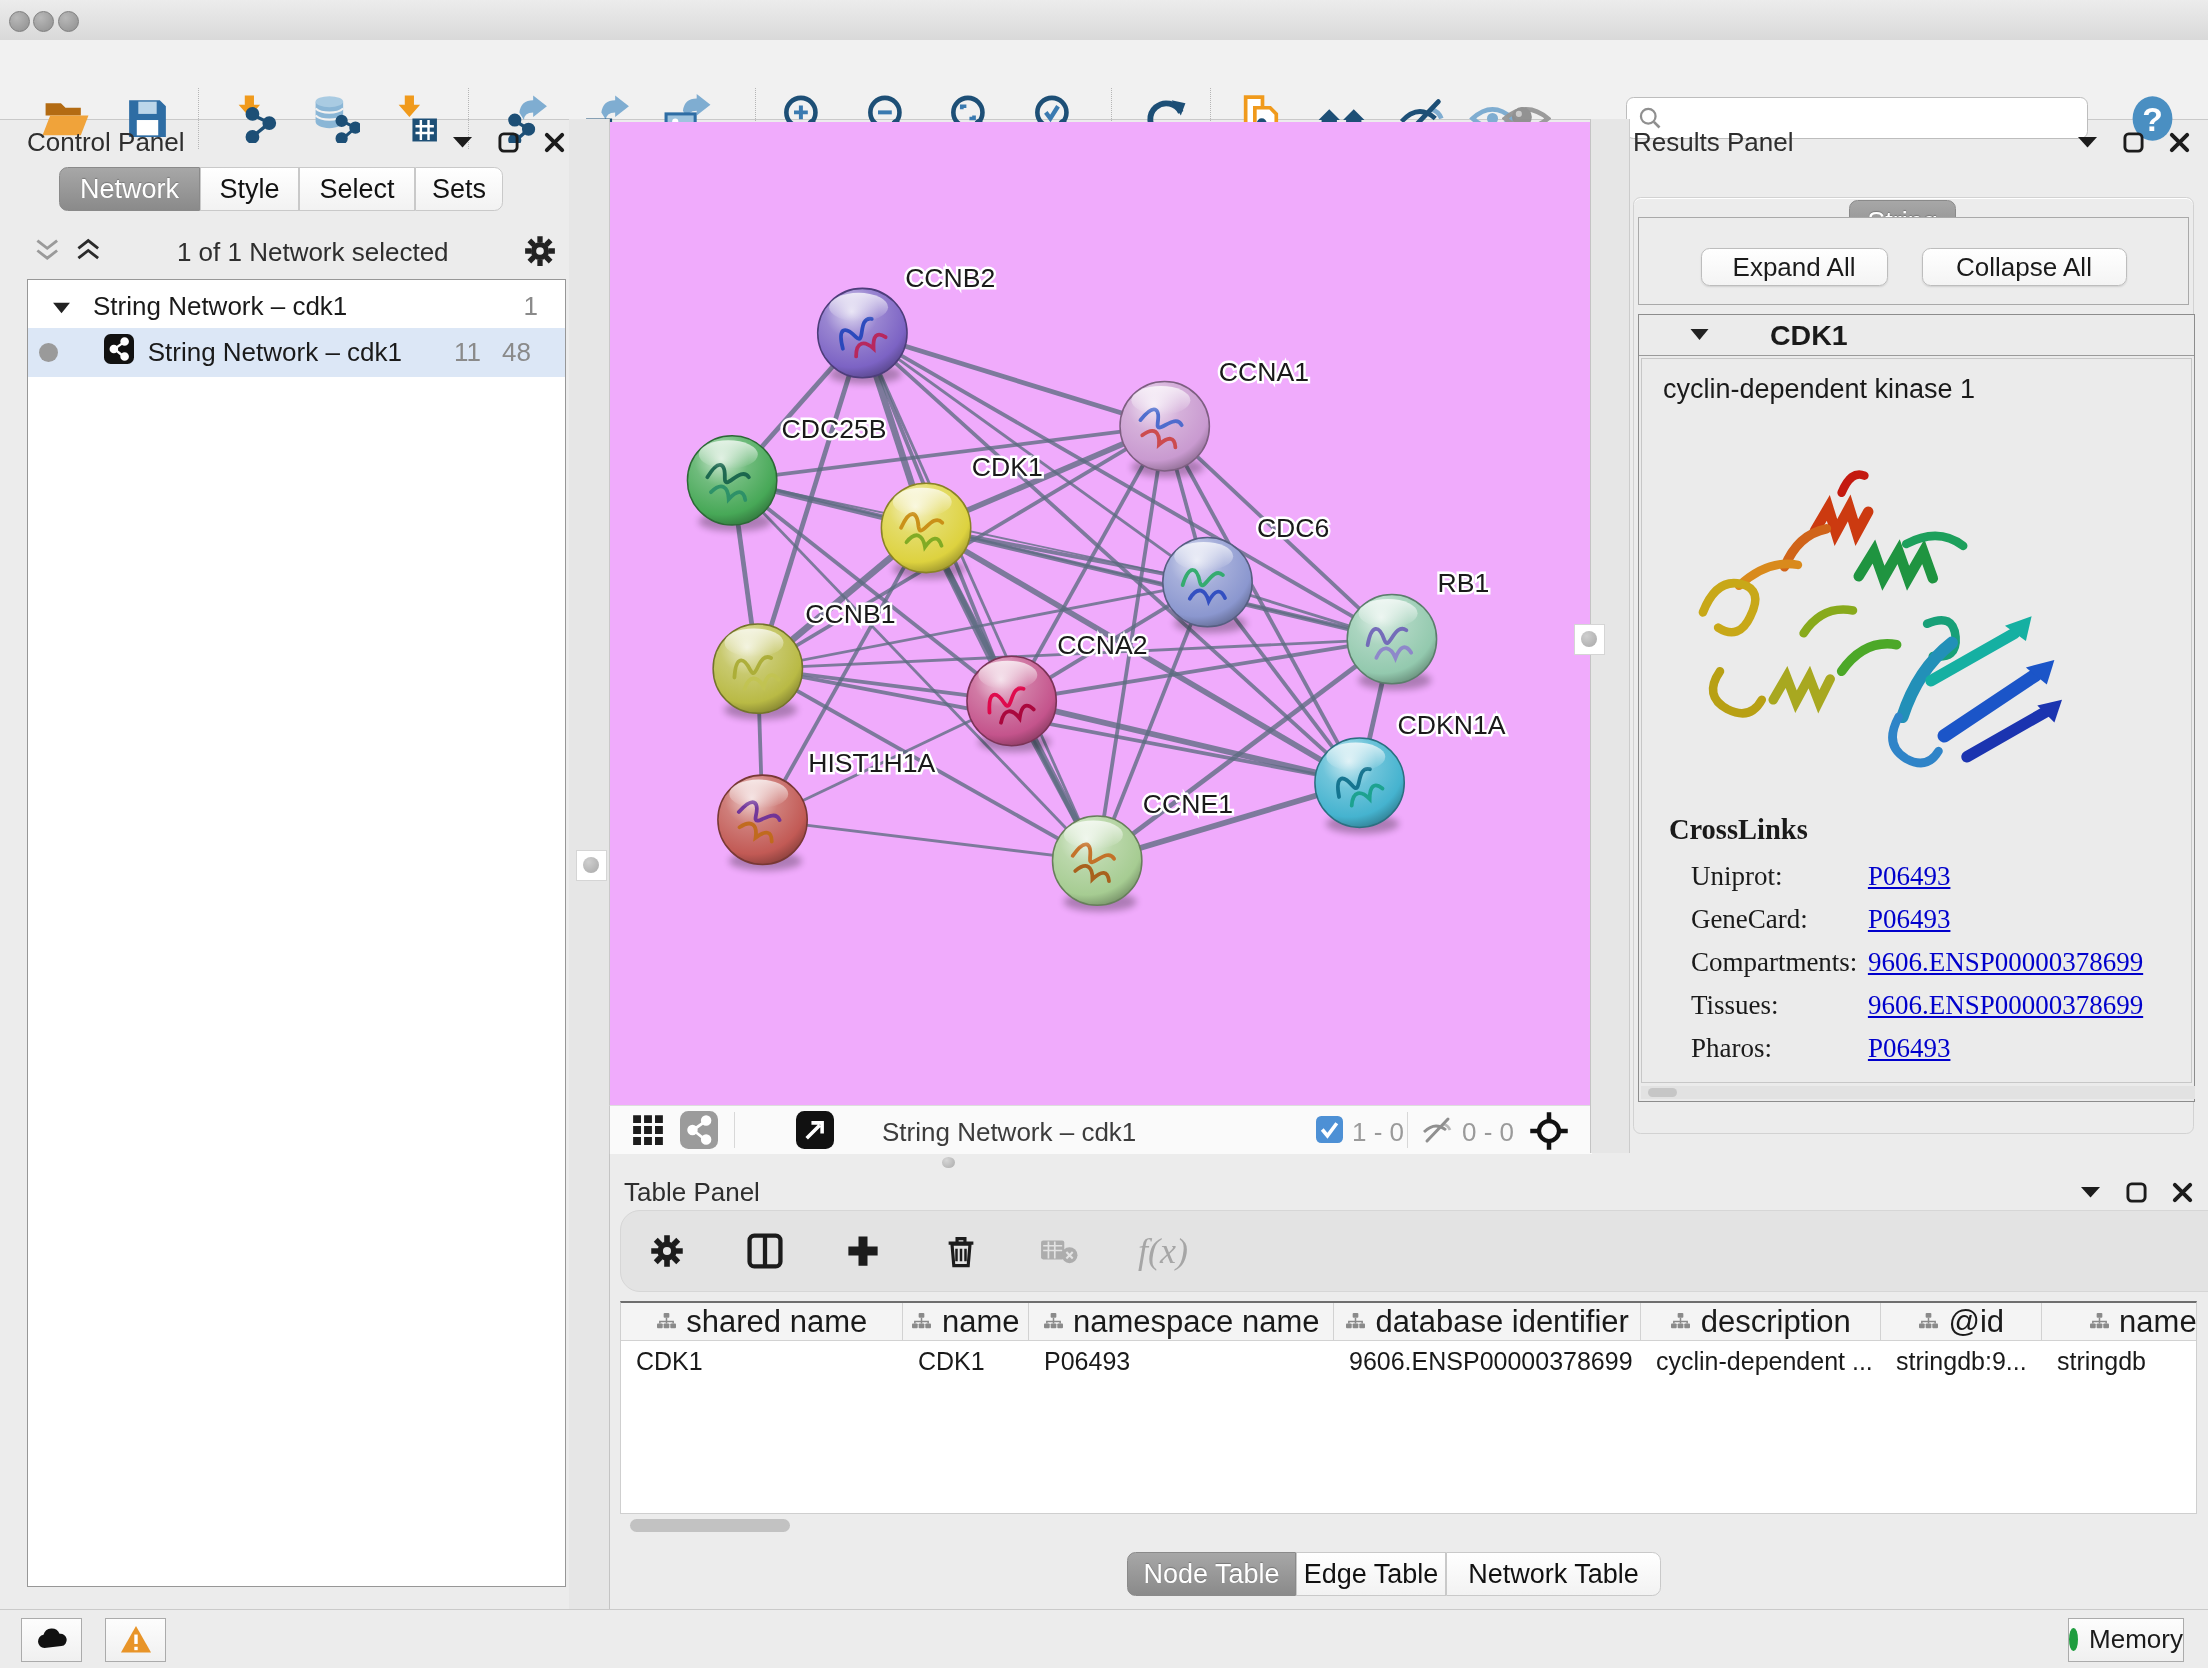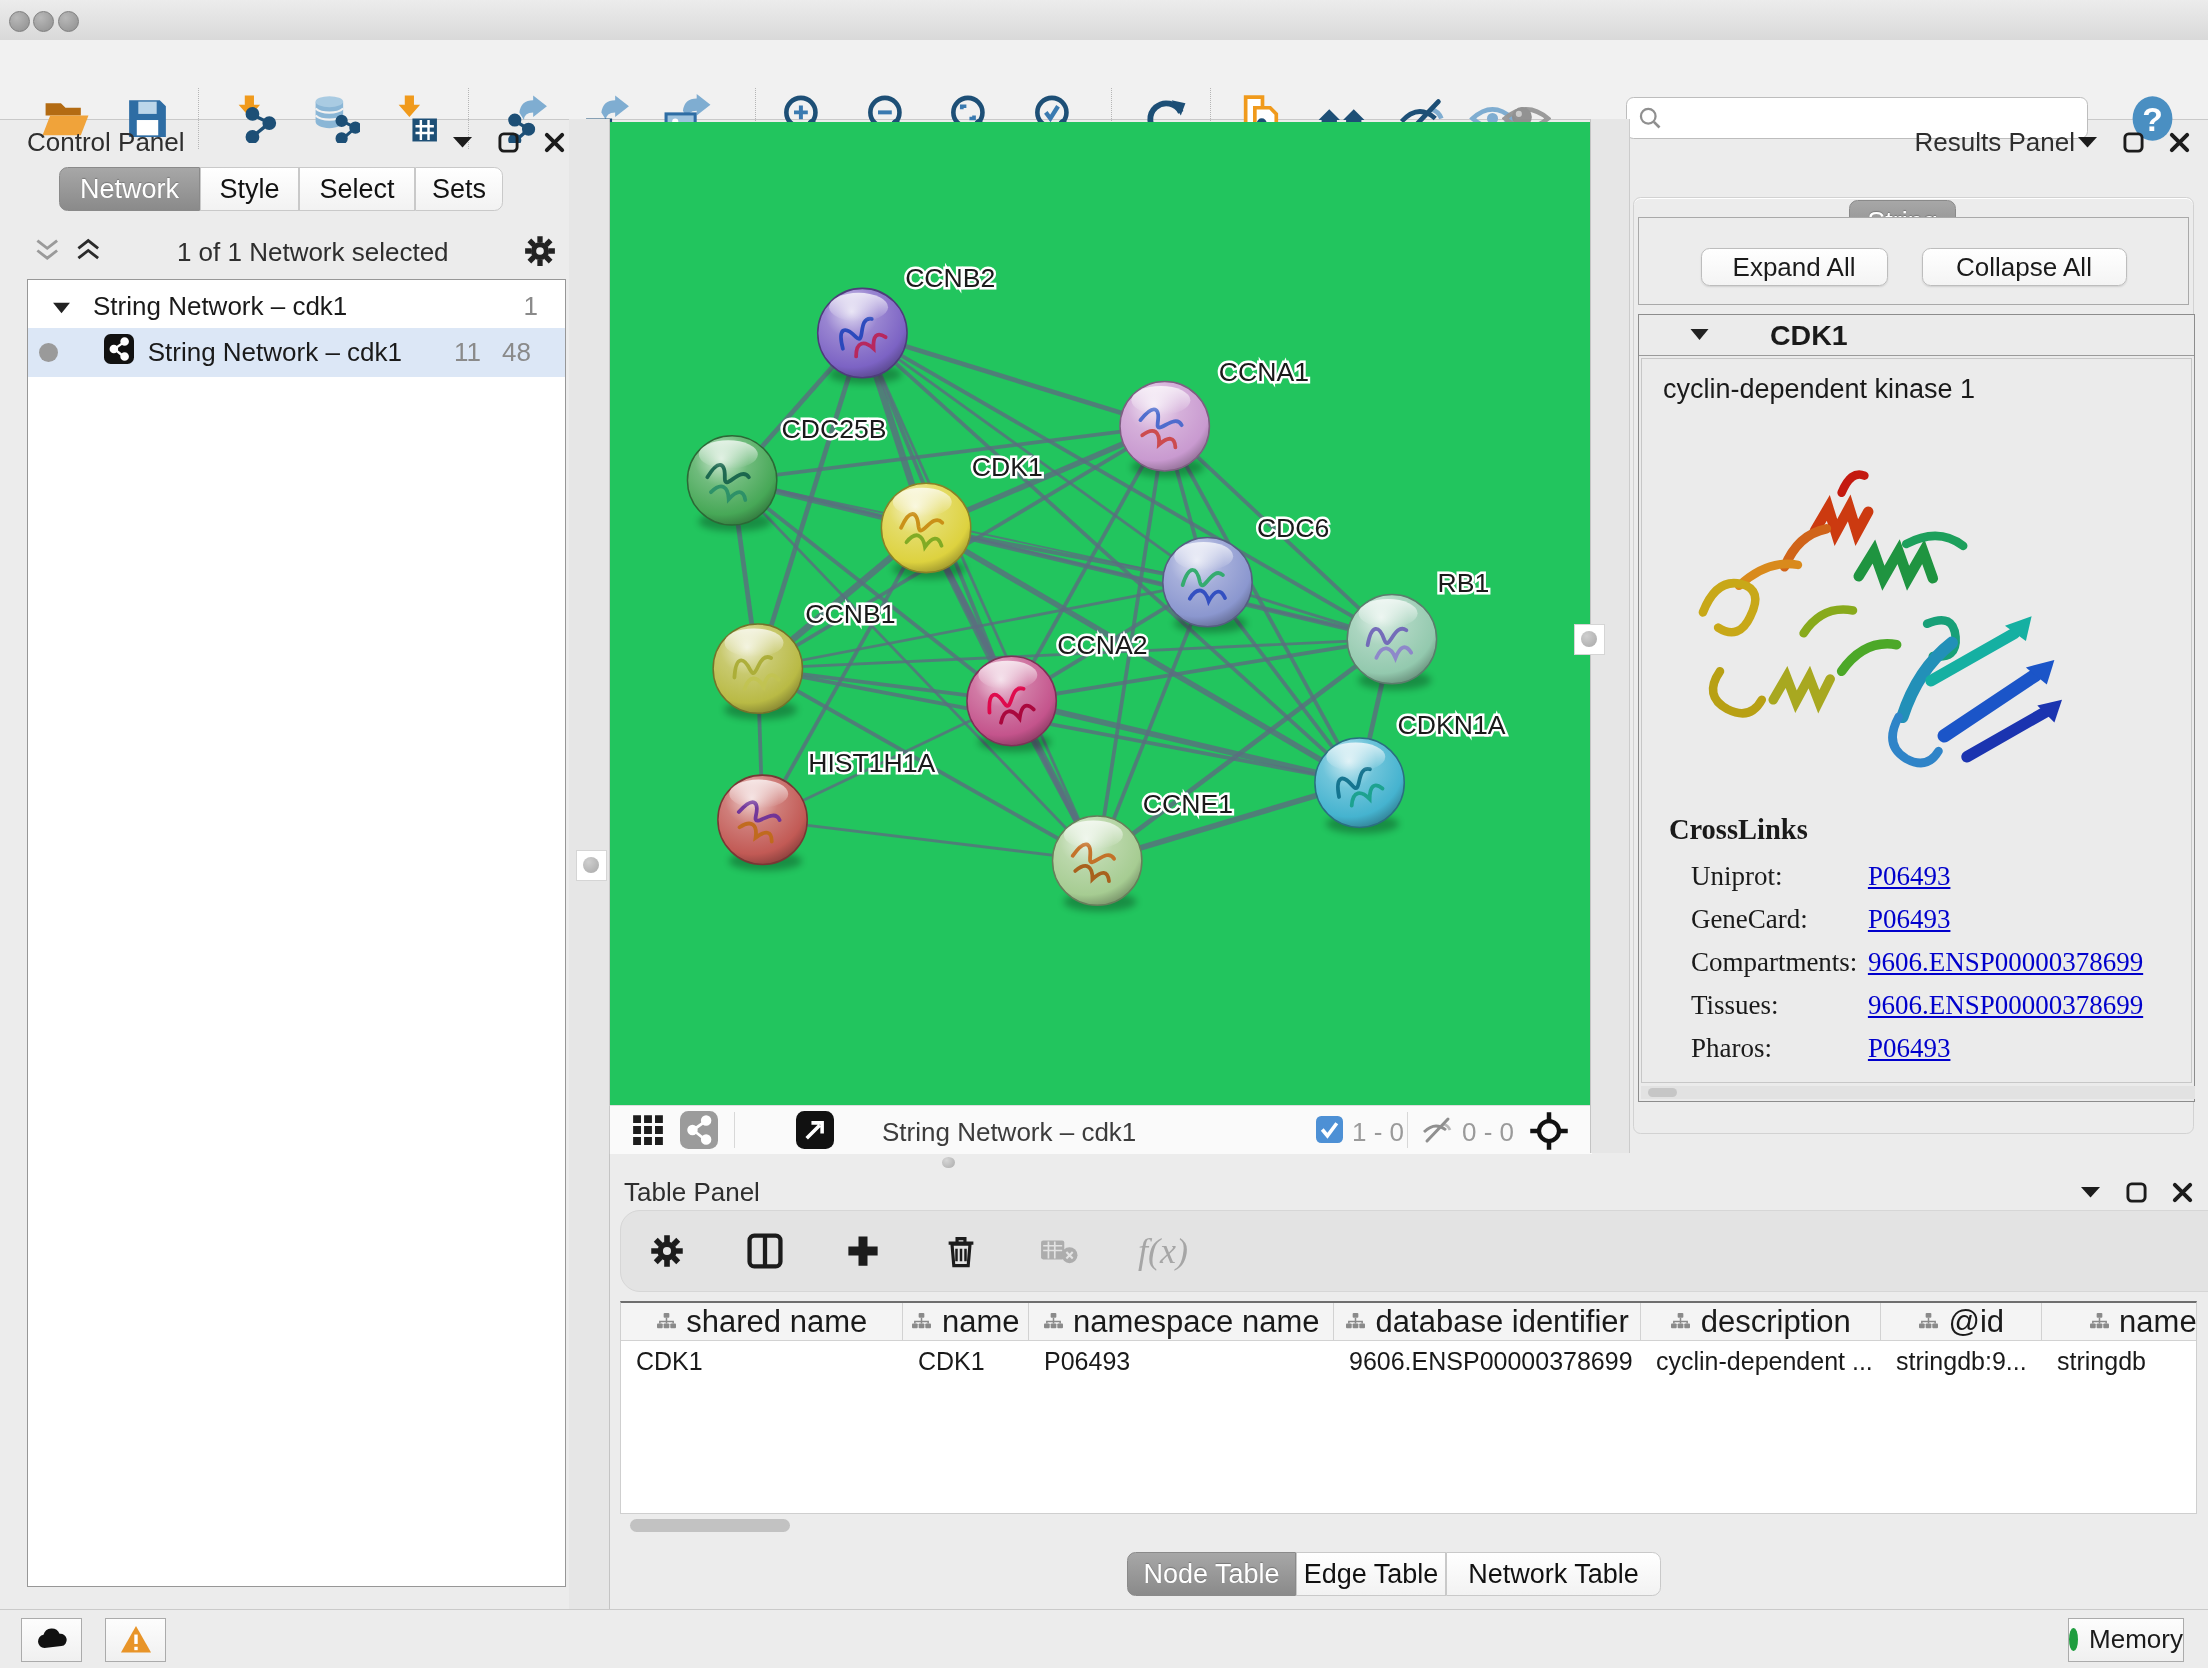--- a/index.html
+++ b/index.html
@@ -28,21 +28,21 @@
   
   #cp-tabs{left:59px;top:167px;display:flex;}
   #cp-list{left:27px;top:279px;width:539px;height:1308px;background:#fff;border:1px solid #979797;box-sizing:border-box;}
   .tree-row{position:relative;height:42px;display:flex;align-items:center;font-size:26px;}
   .tree-row.sel{background:#dce7f6;height:49px;}
   .cnt{color:#8a8a8a;}
   
   .split-handle{position:absolute;width:28.5px;height:28.5px;background:#fff;border:1px solid #d5d5d5;display:flex;align-items:center;justify-content:center;}
   .split-handle i{width:16px;height:16px;border-radius:50%;background:radial-gradient(circle at 35% 30%,#cfcfcf,#a8a8a8);display:block;}
   
-  #netview{left:609px;top:122px;width:982px;height:983px;background:#22c55e;border-left:1px solid #c9c9c9;}
+  #netview{left:609px;top:122px;width:982px;height:983px;background:#f0abfc;border-left:1px solid #c9c9c9;}
   #net-toolbar{left:609px;top:1105px;width:982px;height:48px;background:#fafafa;border-top:1px solid #ddd;border-left:1px solid #c9c9c9;}
   .ntsep{position:absolute;top:5.7px;height:36px;border-left:1px solid #d8d8d8;}
   .ntxt{font-size:26px;color:#3c3c3c;}
   .gtxt{font-size:26px;color:#9a9a9a;}
   
   #rp-card{left:1633px;top:197px;width:559px;height:935px;background:#ececec;border:1px solid #d2d2d2;border-radius:7.6px;box-shadow:inset 0 1px 0 #fff;}
   #rp-expandbox{left:1638px;top:217px;width:549px;height:86px;border:1px solid #a9a9a9;background:#ececec;display:flex;align-items:center;justify-content:center;gap:34px;}
   #gene-card{left:1638px;top:314px;width:557px;height:788px;border:1.9px solid #8c8c8c;background:#ebebeb;box-sizing:border-box;}
   #gene-head{height:40px;border-bottom:1px solid #9a9a9a;display:flex;align-items:center;}
   #gene-body{position:relative;height:723px;border:1px solid #c7c7c7;margin:1.9px;background:#ebebeb;overflow:hidden;}
@@ -606,21 +606,21 @@
 
 <div class="abs" style="left:609px;top:1153px;width:982px;height:19px;">
   <span style="position:absolute;left:333px;top:3.8px;width:13.3px;height:11.4px;border-radius:50%;background:radial-gradient(circle at 35% 30%,#d6d6d6,#ababab);"></span>
 </div>
 
 <div class="abs" style="left:1590px;top:119px;width:38px;height:1034px;background:#e6e6e6;border-left:1.9px solid #c4c4c4;border-right:1.9px solid #cccccc;"></div>
 <div class="split-handle" style="left:1574px;top:624px;">
     <i></i>
   </div>
 
-<div class="abs" style="left:1633px;top:127px;display:flex;justify-content:flex-end;width:559px;align-items:center;">
+<div class="abs" style="left:1633px;top:127px;display:flex;justify-content:space-between;width:559px;align-items:center;">
   <span class="panel-title">Results Panel</span>
   <span class="winbtns">
     <span class="wb">
         <svg width="21" height="14.3" viewBox="0 0 22 15">
           <path d="M1 2l10 11L21 2z" fill="#1c1c1c"></path>
         </svg>
       </span>
     <span class="wb">
         <svg width="21" height="21" viewBox="0 0 22 22">
           <rect x="2" y="2" width="18" height="18" rx="4" fill="none" stroke="#1c1c1c" stroke-width="3"></rect>

